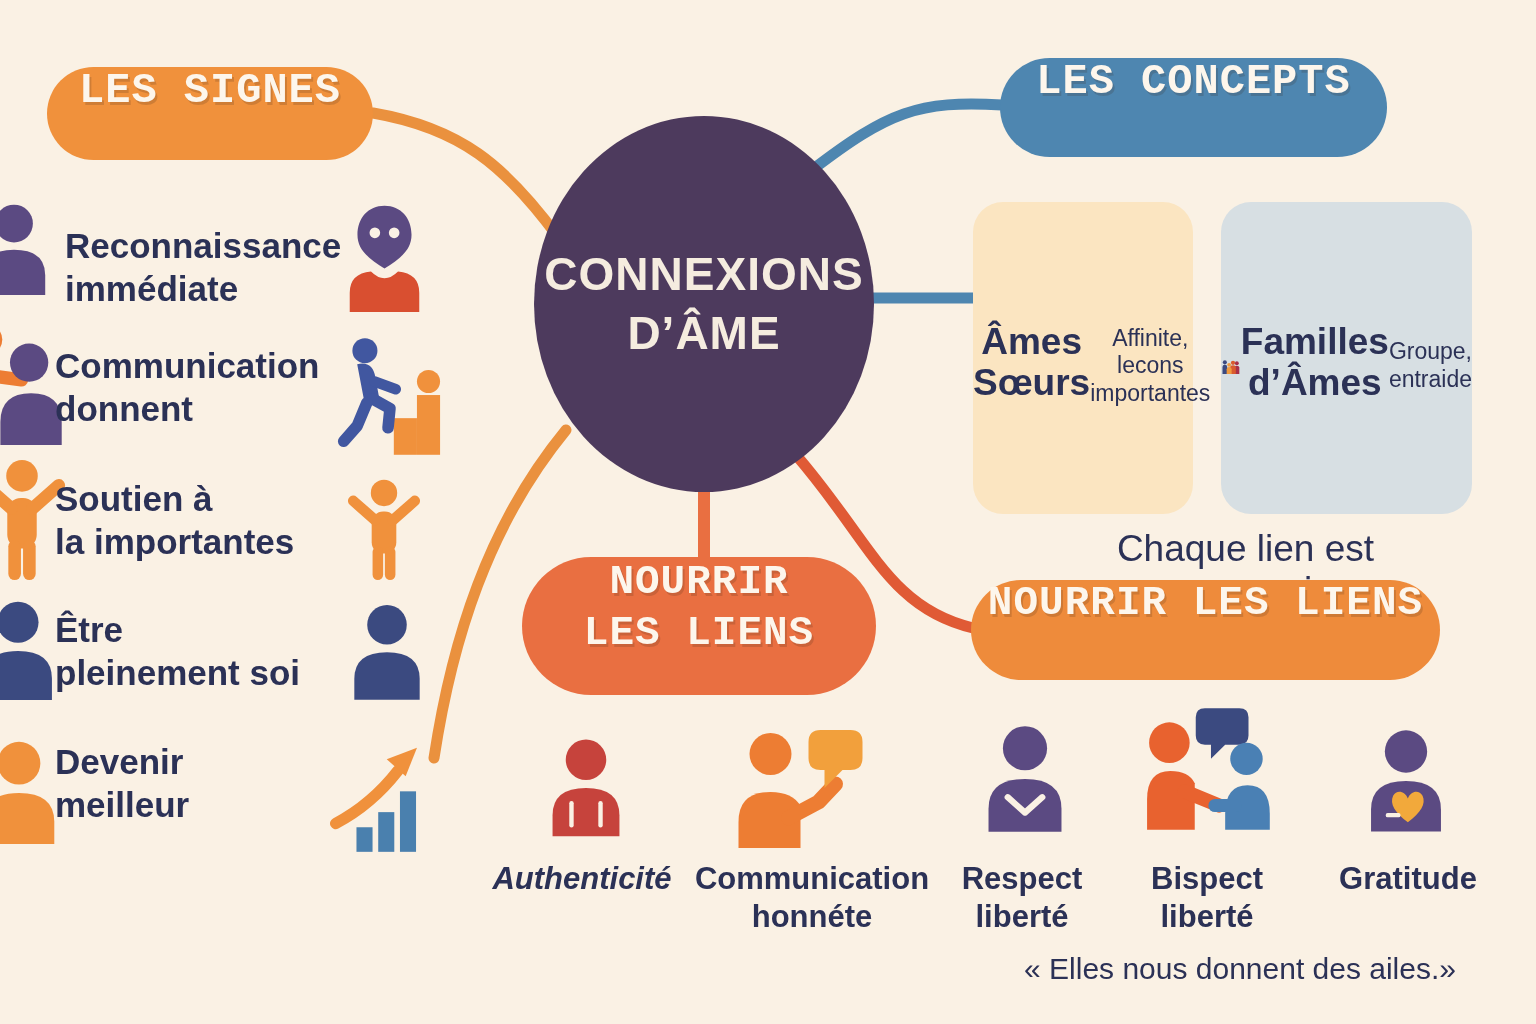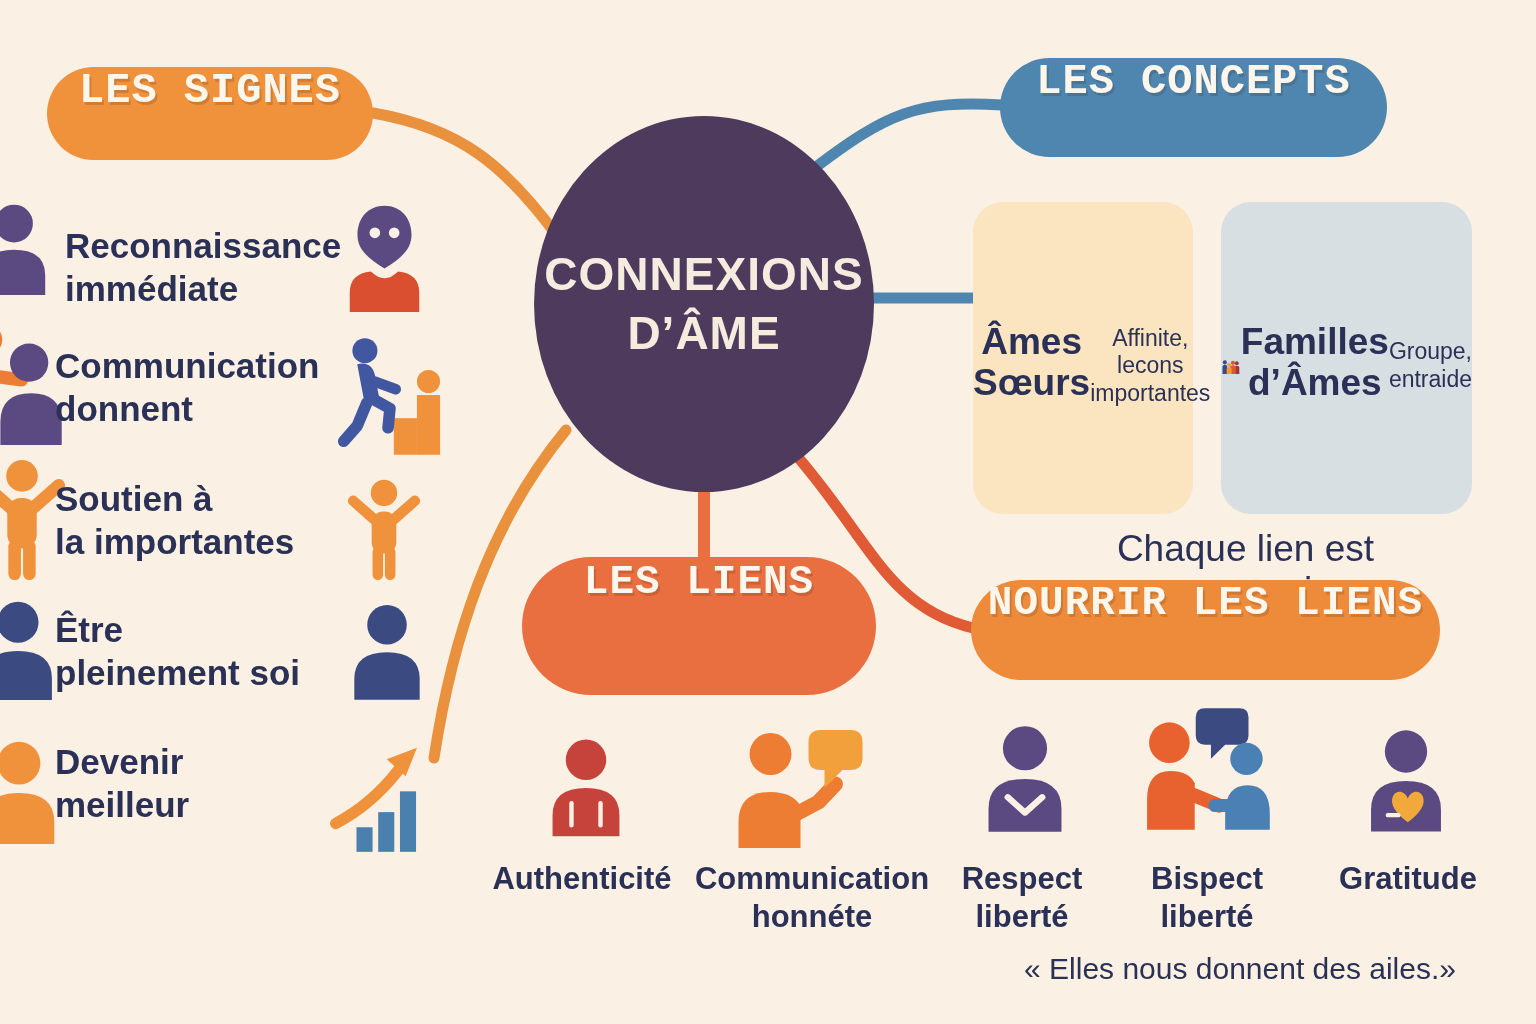--- a/index.html
+++ b/index.html
@@ -209,20 +209,21 @@
     </div>
     <div class="card-sub">
       <span>Groupe, entraide</span>
     </div>
   </div>
 
   <div class="concepts-note">Chaque lien est unique</div>
 
   <div class="pill pill-nourrir-branch">
     <div>
+      <span style="display:block">NOURRIR</span>
       <span style="display:block">LES LIENS</span>
     </div>
   </div>
 
   <div class="pill pill-nourrir-right">
     <span>NOURRIR LES LIENS</span>
   </div>
 
   <svg class="value-icon" style="left:586px;top:726px;" width="88" height="122" viewBox="0 0 100 112">
     <circle cx="50" cy="25" r="23" fill="#c6433c"></circle>
@@ -250,21 +251,21 @@
     <path d="M82 122 V106 Q82 78 104 78 Q126 78 126 106 V122 Z" fill="#4a80b4"></path>
     <line x1="92" y1="98" x2="72" y2="98" stroke="#4a80b4" stroke-width="13" stroke-linecap="round"></line>
   </svg>
   <svg class="value-icon" style="left:1406px;top:712px;" width="92" height="136" viewBox="0 0 100 112">
     <circle cx="50" cy="25" r="23" fill="#5b4a82"></circle>
     <path d="M12 112 V88 Q12 57 50 57 Q88 57 88 88 V112 Z" fill="#5b4a82"></path>
     <path d="M52 102 C38 91 32 82 36 73 C40 66 49 68 52 76 C55 68 64 66 68 73 C72 82 66 91 52 102 Z" fill="#f2a93b"></path>
     <rect x="28" y="92" width="16" height="4.5" rx="2" fill="#faf1e4"></rect>
   </svg>
 
-  <div class="value-label" style="left:582px;top:860px;">
+  <div class="value-label" style="left:582px;top:860px;font-style:italic;">
     <span>Authenticité</span>
   </div>
   <div class="value-label" style="left:812px;top:860px;">
     <span>Communication</span>
     <span>honnéte</span>
   </div>
   <div class="value-label" style="left:1022px;top:860px;">
     <span>Respect</span>
     <span>liberté</span>
   </div>

